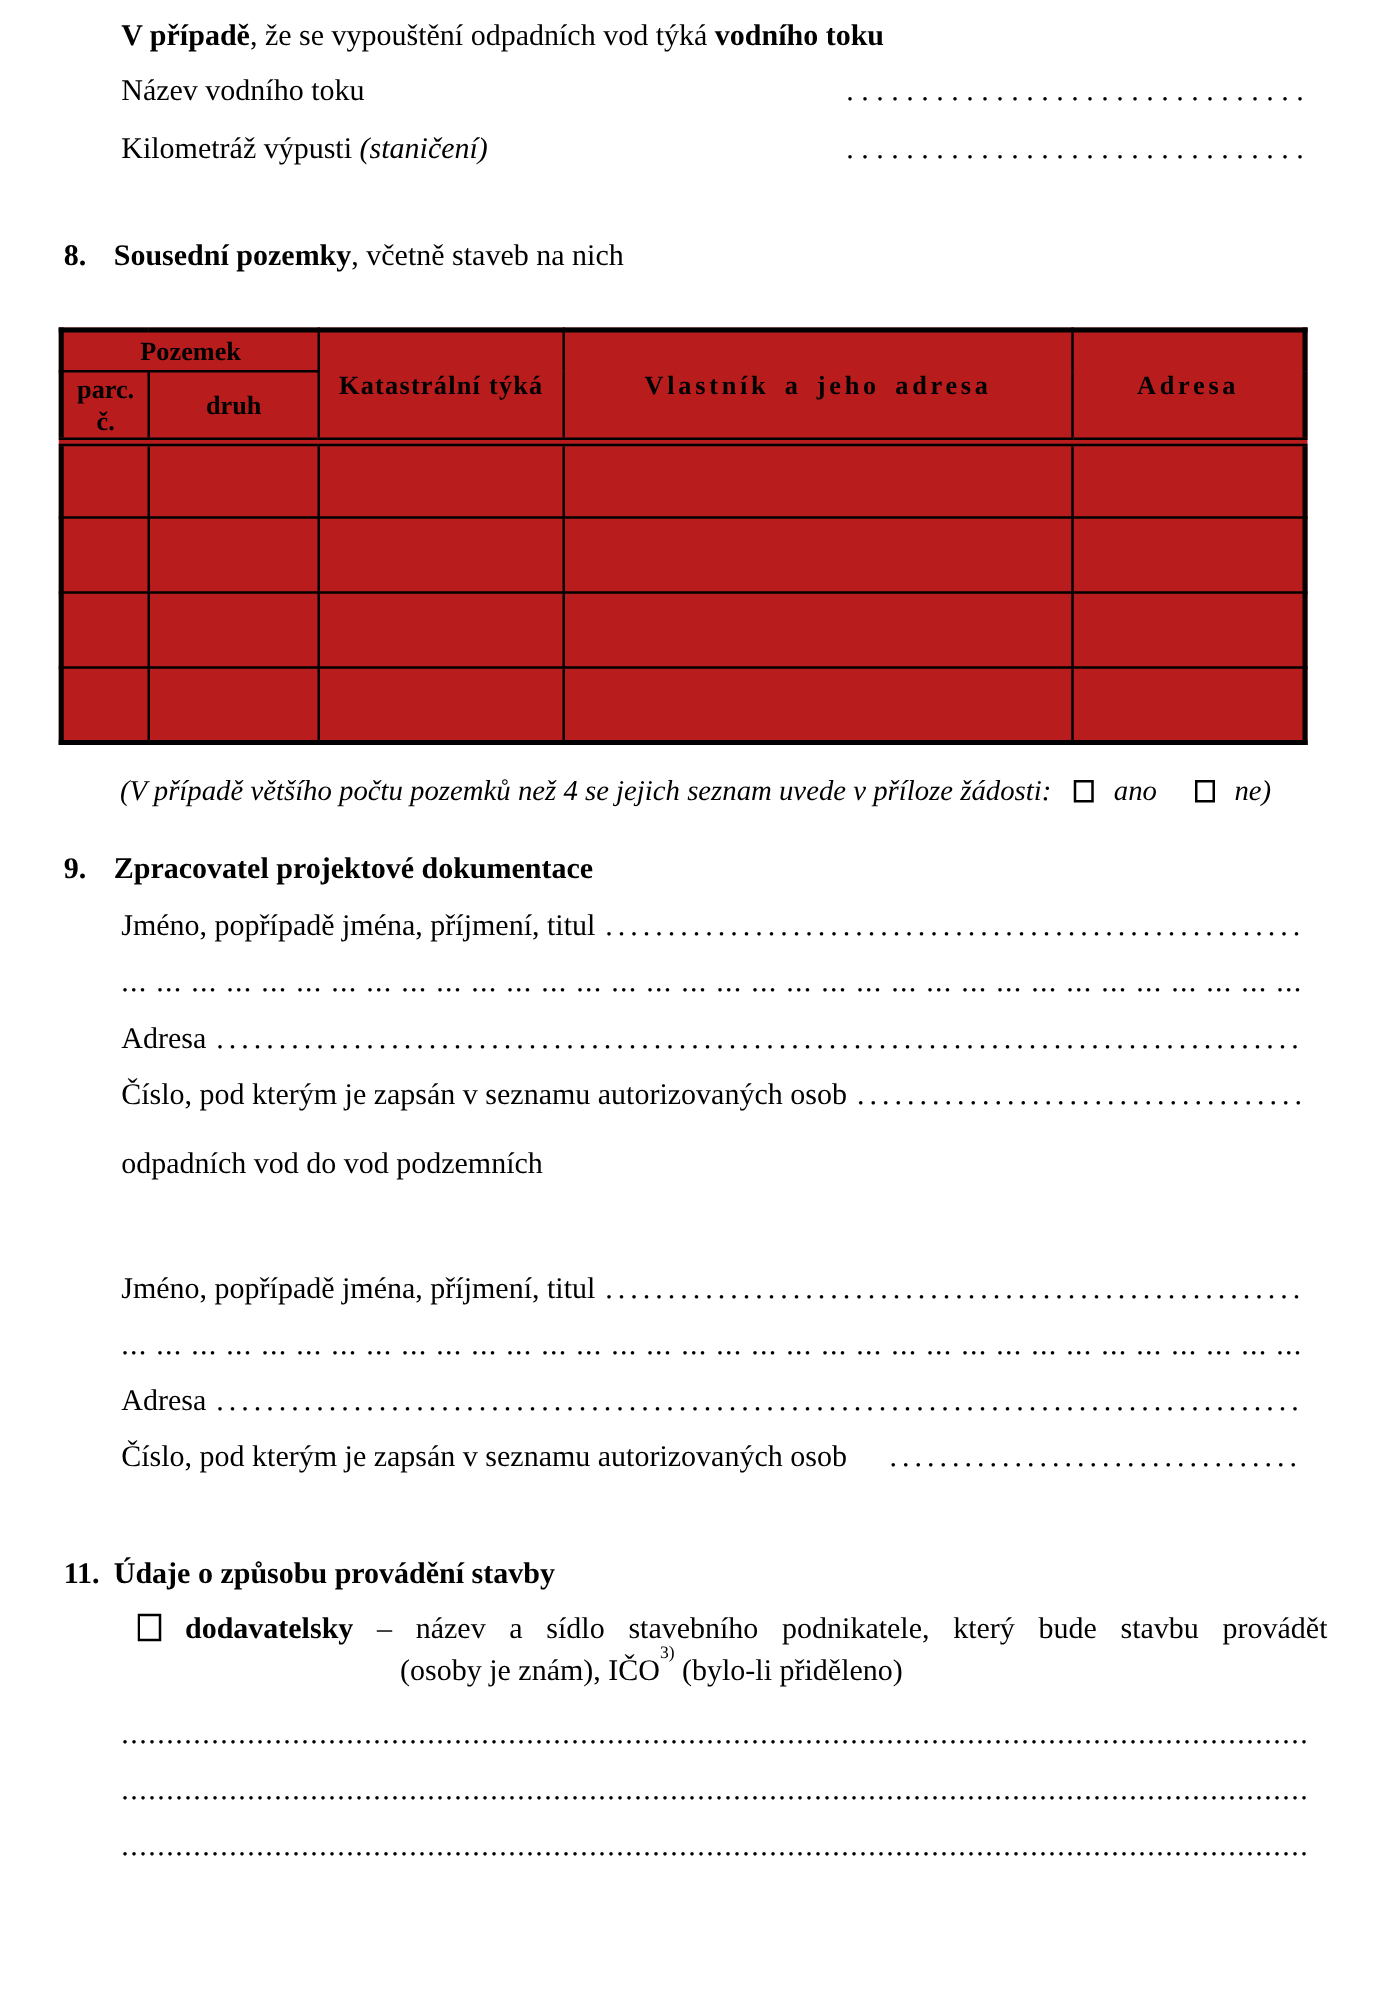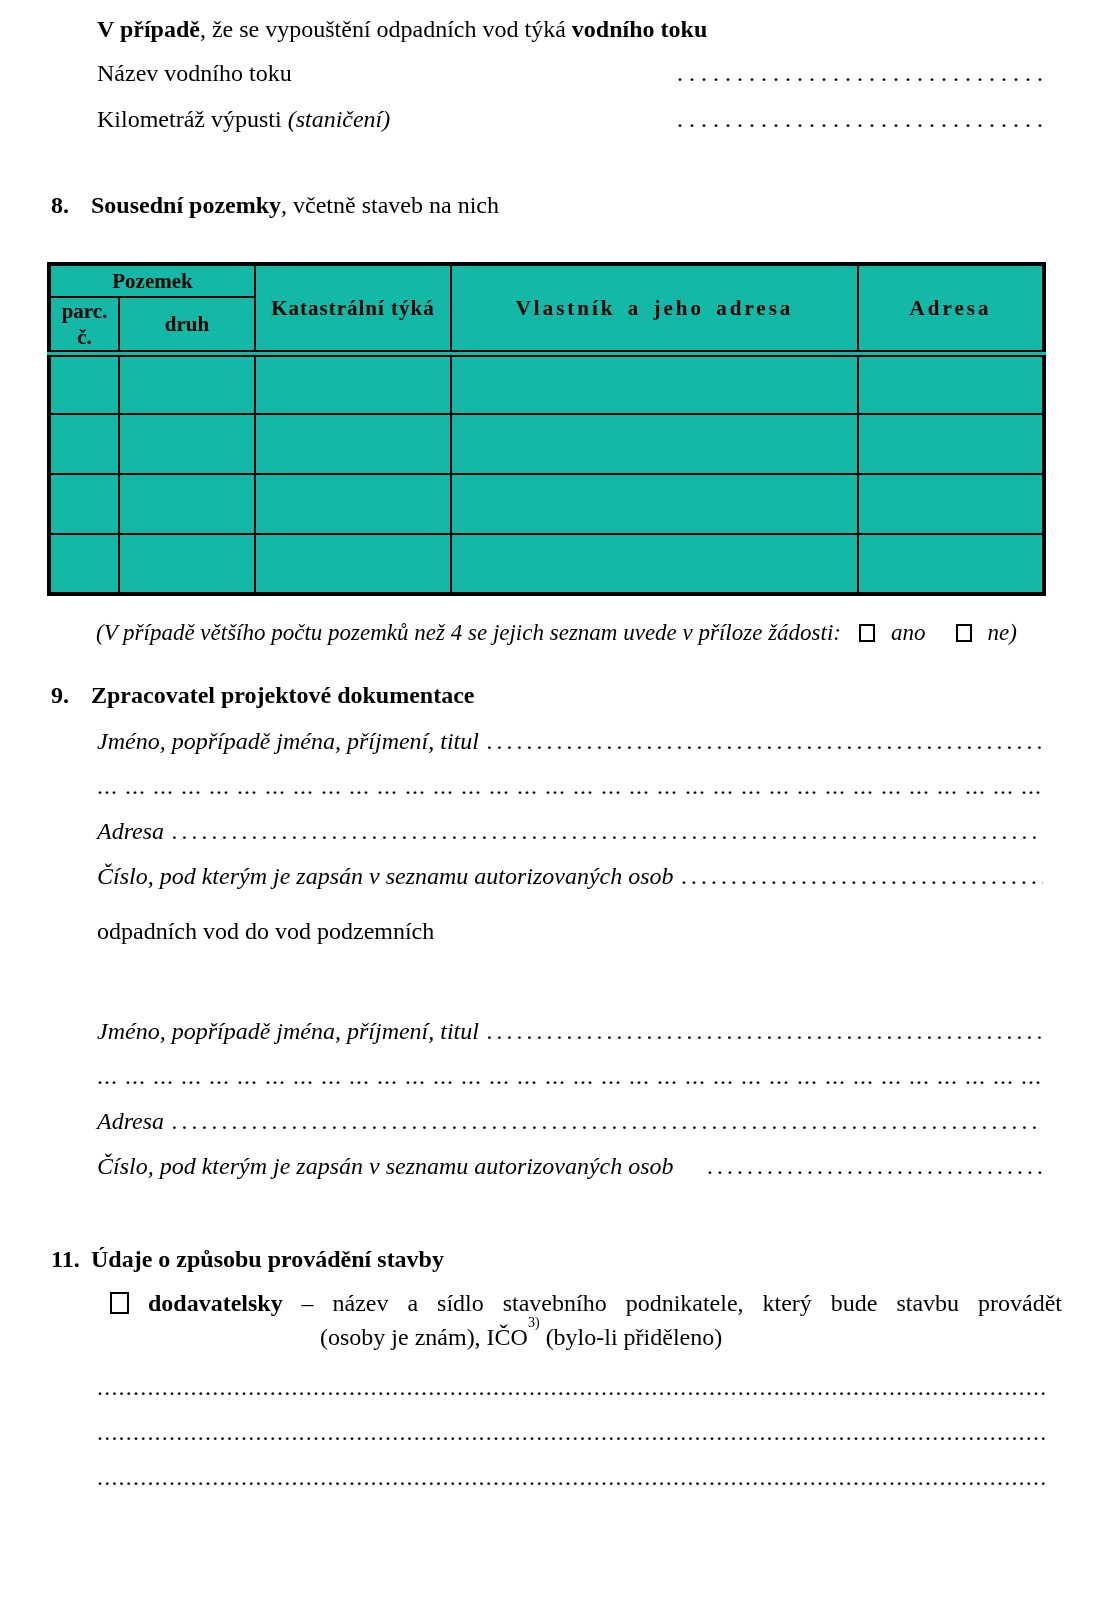--- a/index.html
+++ b/index.html
@@ -7,36 +7,36 @@
   .page {
     position:relative; width:1105px; height:1607px;
     background:#ffffff; color:#000000;
     font-family:"Liberation Serif", serif;
     font-size:24px; line-height:30px; overflow:hidden;
   }
   .abs { position:absolute; }
   b, .b { font-weight:bold; }
   .it { font-style:italic; }
   .num { display:inline-block; width:40px; font-weight:bold; }
-  .flexrow { display:flex; align-items:flex-end; white-space:nowrap;font-style:italic; }
+  .flexrow { display:flex; align-items:flex-end; white-space:nowrap; }
   .lbl { flex:0 0 auto; margin-right:8px; }
   .lbl-wide { flex:0 0 auto; margin-right:34px; }
   .fill { flex:1 1 auto; overflow:hidden; white-space:nowrap; }
   .clip { overflow:hidden; white-space:nowrap; }
   .dots-md { letter-spacing:4px; }
   .dots-sp { letter-spacing:6px; }
   .dots-dn { letter-spacing:1.2px; }
   .triples { letter-spacing:1px; white-space:nowrap; }
   .justify { text-align:justify; overflow:hidden; }
   .justify::after { content:""; display:inline-block; width:100%; height:0; }
   sup { font-size:14px; line-height:0; position:relative; top:-9px; letter-spacing:0; }
   .note { font-size:23px; white-space:nowrap; }
   .cb { display:inline-block; width:16px; height:18px; border:2px solid #000; vertical-align:-2px; background:#fff; }
   .cb-lg { display:inline-block; width:19px; height:22px; border:2px solid #000; vertical-align:-3px; background:#fff; }
-  table.ptable { position:absolute; left:47px; top:262px; border-collapse:collapse; table-layout:fixed; border:4px solid #000; background:#14b8a6; }
+  table.ptable { position:absolute; left:47px; top:262px; border-collapse:collapse; table-layout:fixed; border:4px solid #000; background:#b91c1c; }
   .ptable th, .ptable td { border:2px solid #000; padding:0 4px; }
   .ptable thead th { font-size:21px; font-weight:bold; text-align:center; vertical-align:middle; line-height:26px; }
   .ptable tr.gh { height:33px; }
   .ptable tr.sh { height:56px; }
   .ptable thead tr.sh th, .ptable thead th.hspan { border-bottom:7px double #000; }
   .ptable tbody tr { height:60px; }
   .ls1 { letter-spacing:1px; }
   .ls3 { letter-spacing:3px; word-spacing:4px; }
 </style>
 </head>

